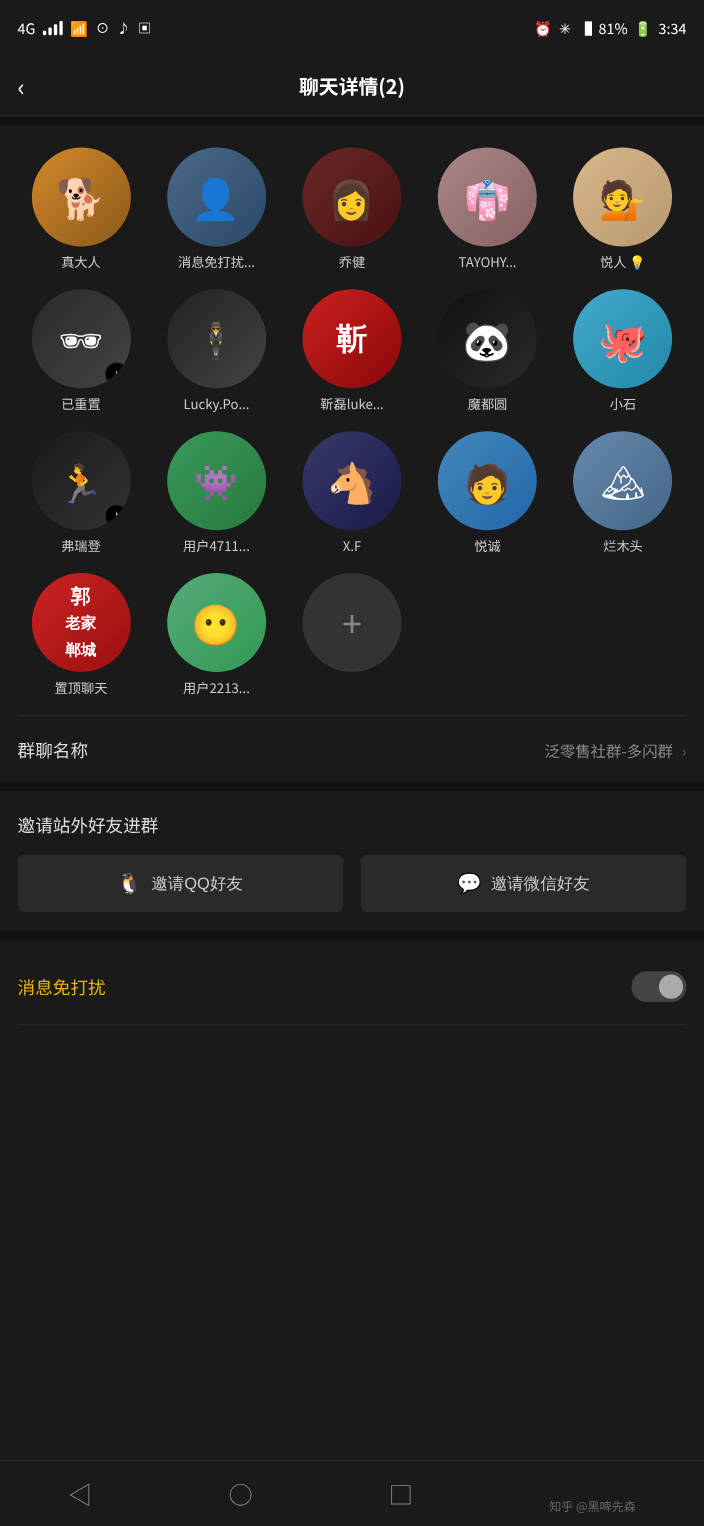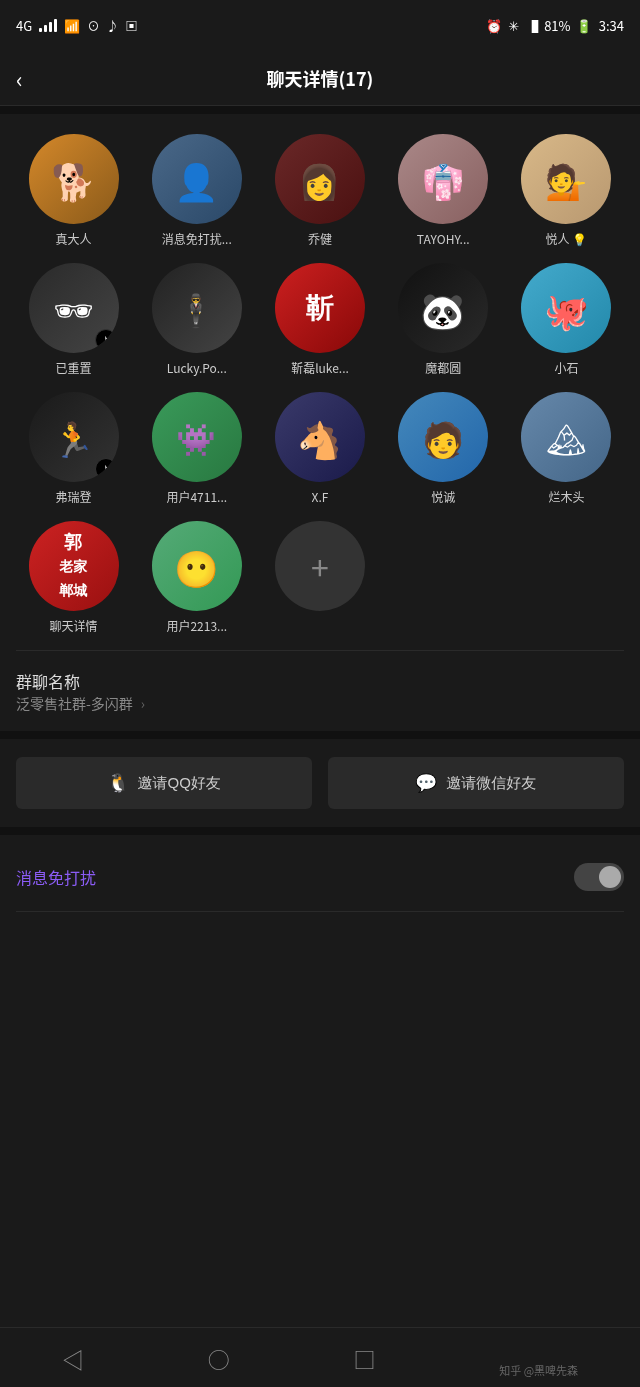--- a/index.html
+++ b/index.html
@@ -146,25 +146,24 @@
     }
 
     .divider-line {
       height: 1px;
       background: #2a2a2a;
       margin: 0 16px;
     }
 
     .settings-row {
       display: flex;
-      align-items: flex-start;
+      align-items: flex-end;
       justify-content: space-between;
       padding: 18px 16px;
       cursor: pointer;
-      flex-direction: column;
     }
     .settings-label {
       font-size: 16px;
       color: #dddddd;
     }
     .settings-value {
       display: flex;
       align-items: center;
       gap: 8px;
       font-size: 14px;
@@ -213,21 +212,21 @@
       margin-top: 8px;
     }
     .toggle-row {
       display: flex;
       align-items: center;
       justify-content: space-between;
       padding: 20px 16px;
     }
     .toggle-label {
       font-size: 16px;
-      color: #8b5cf6;
+      color: #eab308;
     }
     .toggle-switch {
       width: 50px;
       height: 28px;
       border-radius: 14px;
       background: #444444;
       position: relative;
       cursor: pointer;
     }
     .toggle-knob {
@@ -294,21 +293,21 @@
     <span>✳</span>
     <span>▐</span>
     <span>81%</span>
     <span>🔋</span>
     <span>3:34</span>
   </div>
 </div>
 
 <div class="header">
   <div class="header-back">‹</div>
-  <div class="header-title">聊天详情(17)</div>
+  <div class="header-title">聊天详情(2)</div>
 </div>
 
 <div class="divider"></div>
 
 <div class="members-section">
   <div class="members-grid" id="members-grid">
   <div class="member-item">
         <div class="avatar" style="background: linear-gradient(135deg, rgb(212, 136, 42), rgb(138, 90, 26));">
           <span style="font-size: 36px;">🐕</span>
         </div>
@@ -397,21 +396,21 @@
       <div class="member-item">
         <div class="avatar" style="background: linear-gradient(135deg, rgb(102, 136, 170), rgb(68, 102, 136));">
           <span style="font-size: 32px;">🏔</span>
         </div>
         <div class="member-name">烂木头</div>
       </div>
       <div class="member-item">
         <div class="avatar" style="background: linear-gradient(135deg, rgb(204, 34, 34), rgb(153, 16, 16));">
           <div style="text-align:center;line-height:1.3;font-size:18px;font-weight:bold;color:#fff;font-family:serif;">郭<br><span style="font-size:14px">老家<br>郸城</span></div>
         </div>
-        <div class="member-name">聊天详情</div>
+        <div class="member-name">置顶聊天</div>
       </div>
       <div class="member-item">
         <div class="avatar" style="background: linear-gradient(135deg, rgb(85, 170, 119), rgb(51, 153, 85));">
           <span style="font-size: 36px;">😶</span>
         </div>
         <div class="member-name">用户2213...</div>
       </div>
       <div class="member-item">
         <div class="add-btn">+</div>
       </div>
@@ -424,20 +423,21 @@
   <span class="settings-label">群聊名称</span>
   <div class="settings-value">
     <span>泛零售社群-多闪群</span>
     <span class="chevron-right">›</span>
   </div>
 </div>
 
 <div class="divider"></div>
 
 <div class="invite-section">
+  <div class="invite-title">邀请站外好友进群</div>
   <div class="invite-buttons">
     <button class="invite-btn">
       <span class="invite-btn-icon">🐧</span>
       <span>邀请QQ好友</span>
     </button>
     <button class="invite-btn">
       <span class="invite-btn-icon">💬</span>
       <span>邀请微信好友</span>
     </button>
   </div>

